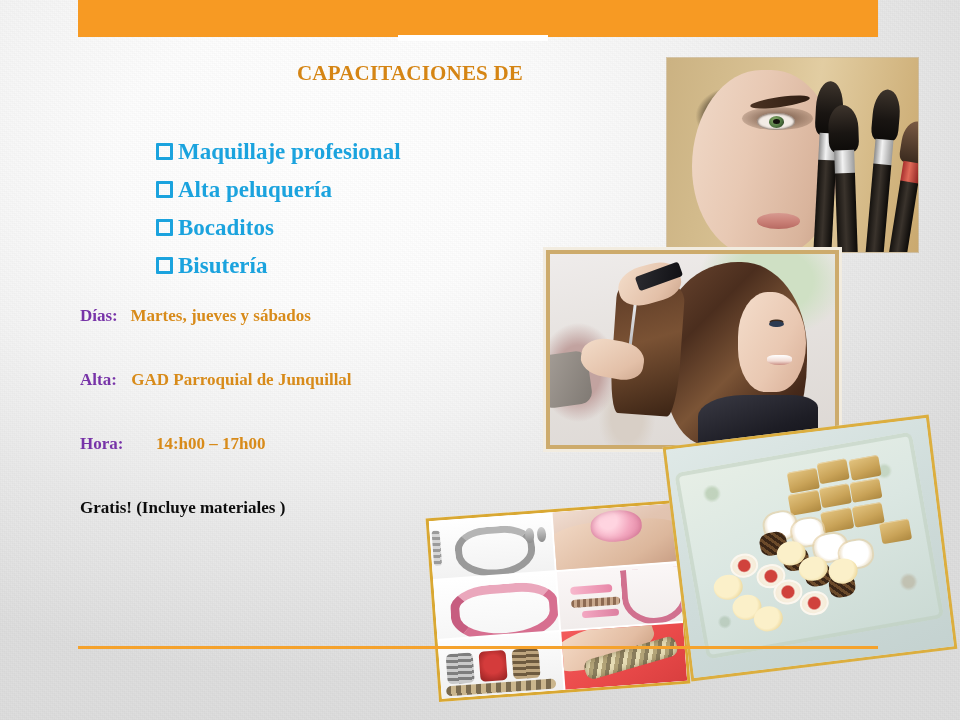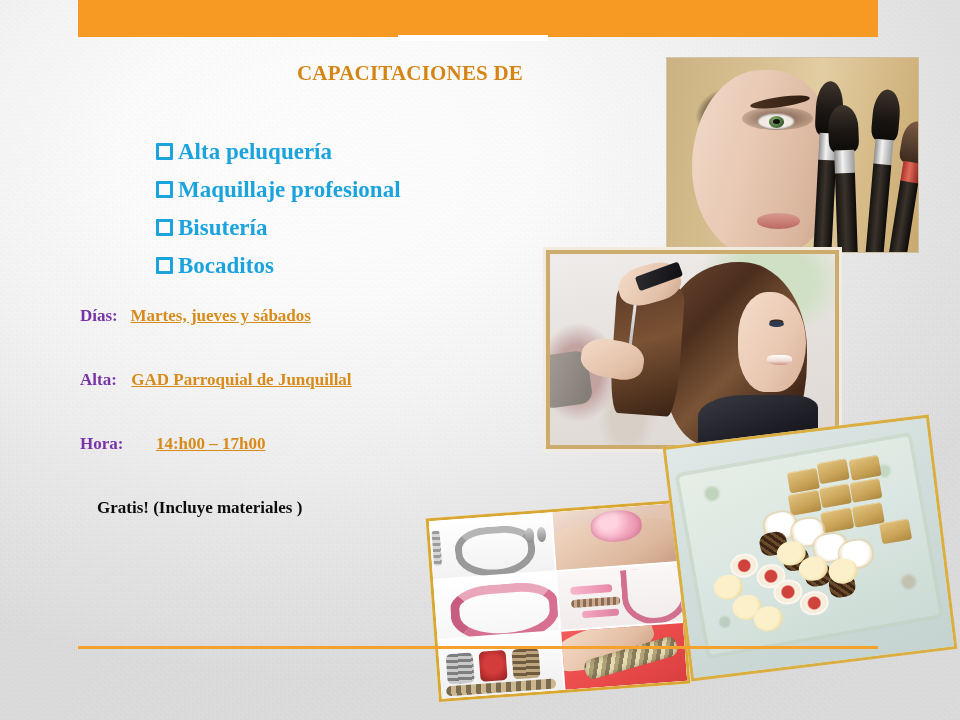--- a/index.html
+++ b/index.html
@@ -99,35 +99,34 @@
     top: 306px;
     width: 560px;
   }
   .detail-row {
     height: 64px;
     white-space: nowrap;
     font-weight: bold;
     font-size: 17px;
   }
   .d-label { color: #7733A8; }
-  .d-value { color: #D88B1A; text-decoration: underline; }
+  .d-value { color: #D88B1A; }
   .d-gap-lugar { display: inline-block; width: 6px; }
   .d-gap-hora  { display: inline-block; width: 24px; }
   #note-line {
     color: #7733A8;
     font-weight: bold;
     font-size: 17px;
     white-space: nowrap;
   }
   #free-line {
     color: #0D0D0D;
     font-weight: bold;
     font-size: 17px;
     white-space: nowrap;
-    margin-left: 17px;
   }
 
   
   .photo {
     position: absolute;
     overflow: hidden;
     background: #cfcfcf;
   }
   .photo .inner { position: absolute; inset: 0; overflow: hidden; }
 
@@ -442,33 +441,33 @@
   <div id="banner"></div>
   <div id="sliver"></div>
 
   <div id="title">
     <span class="ln">CAPACITACIONES DE</span>
   </div>
 
   <div id="courses">
     <div class="course-row">
       <span class="cbox"></span>
-      <span class="course-label">Alta peluquería</span>
+      <span class="course-label">Maquillaje profesional</span>
     </div>
     <div class="course-row">
       <span class="cbox"></span>
-      <span class="course-label">Maquillaje profesional</span>
+      <span class="course-label">Alta peluquería</span>
+    </div>
+    <div class="course-row">
+      <span class="cbox"></span>
+      <span class="course-label">Bocaditos</span>
     </div>
     <div class="course-row">
       <span class="cbox"></span>
       <span class="course-label">Bisutería</span>
-    </div>
-    <div class="course-row">
-      <span class="cbox"></span>
-      <span class="course-label">Bocaditos</span>
     </div>
   </div>
 
   <div id="details">
     <div class="detail-row">
       <span class="d-label">Días:</span>
       <span>&nbsp;</span>
       <span class="d-value">Martes, jueves y sábados</span>
     </div>
     <div class="detail-row">

